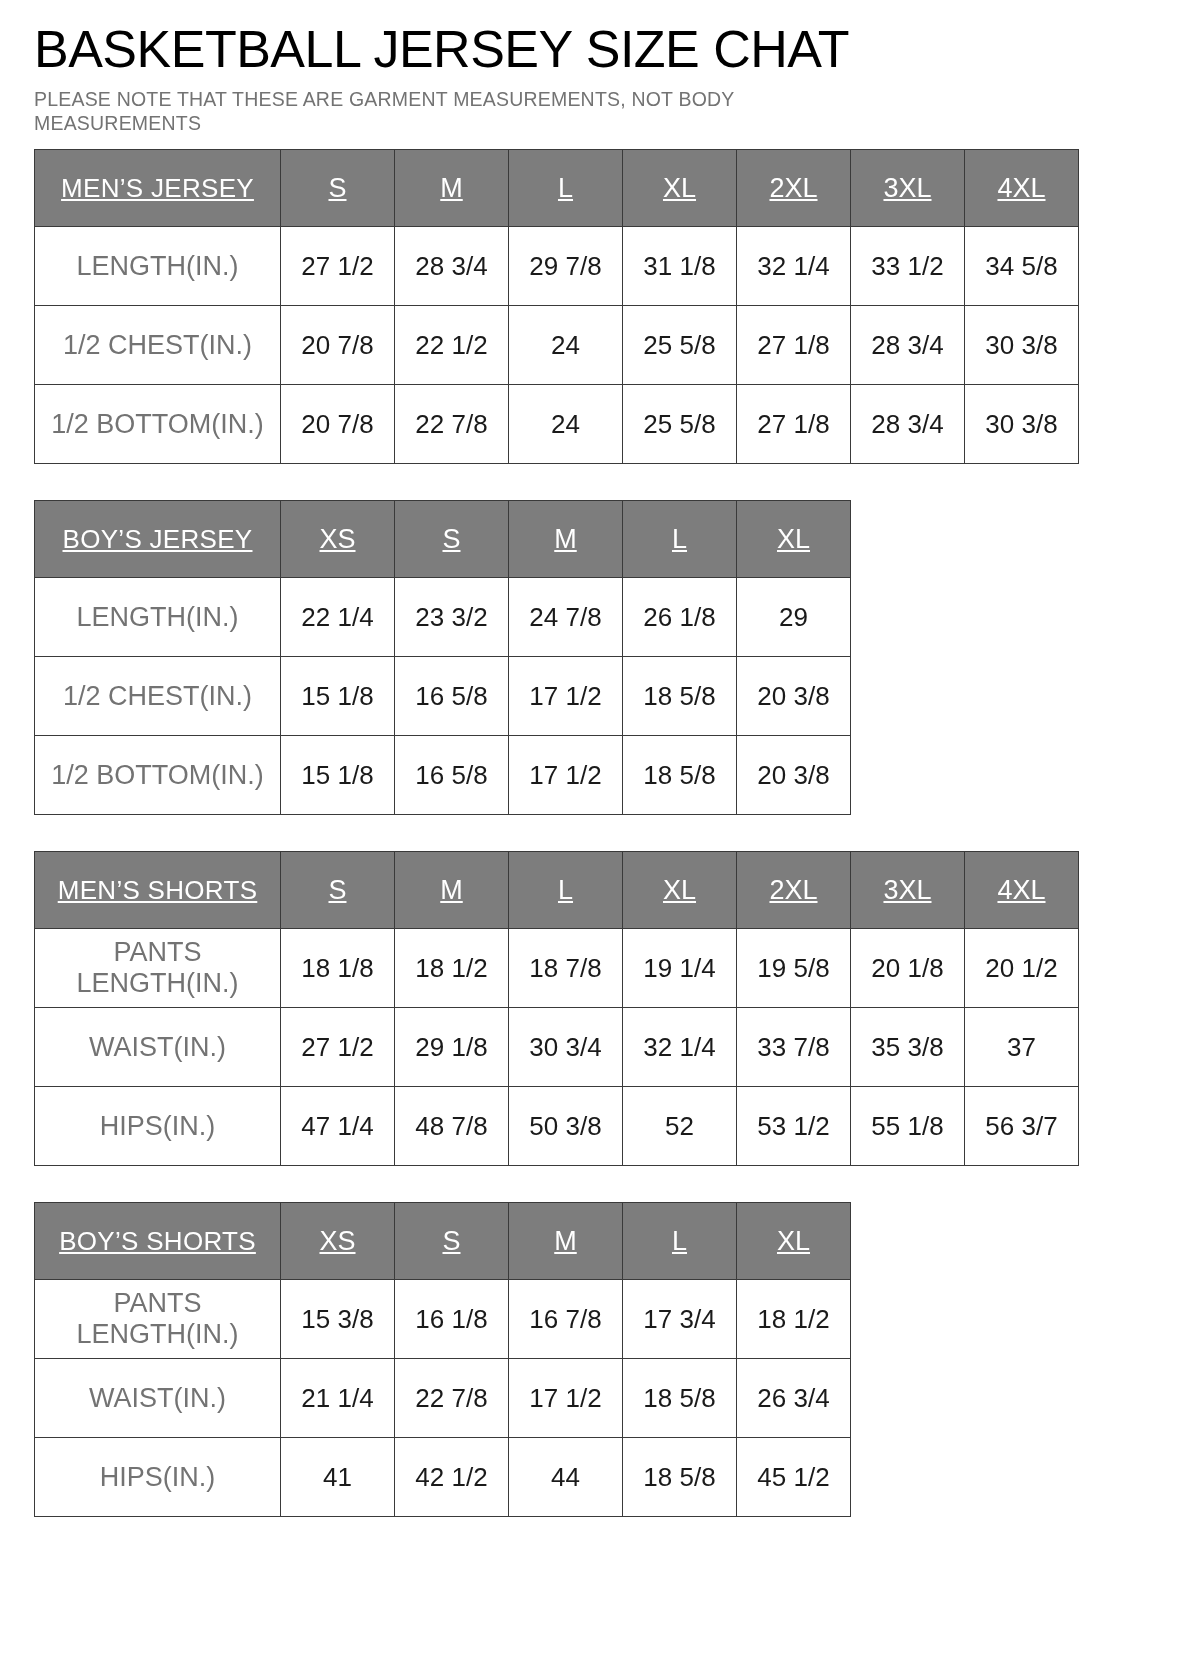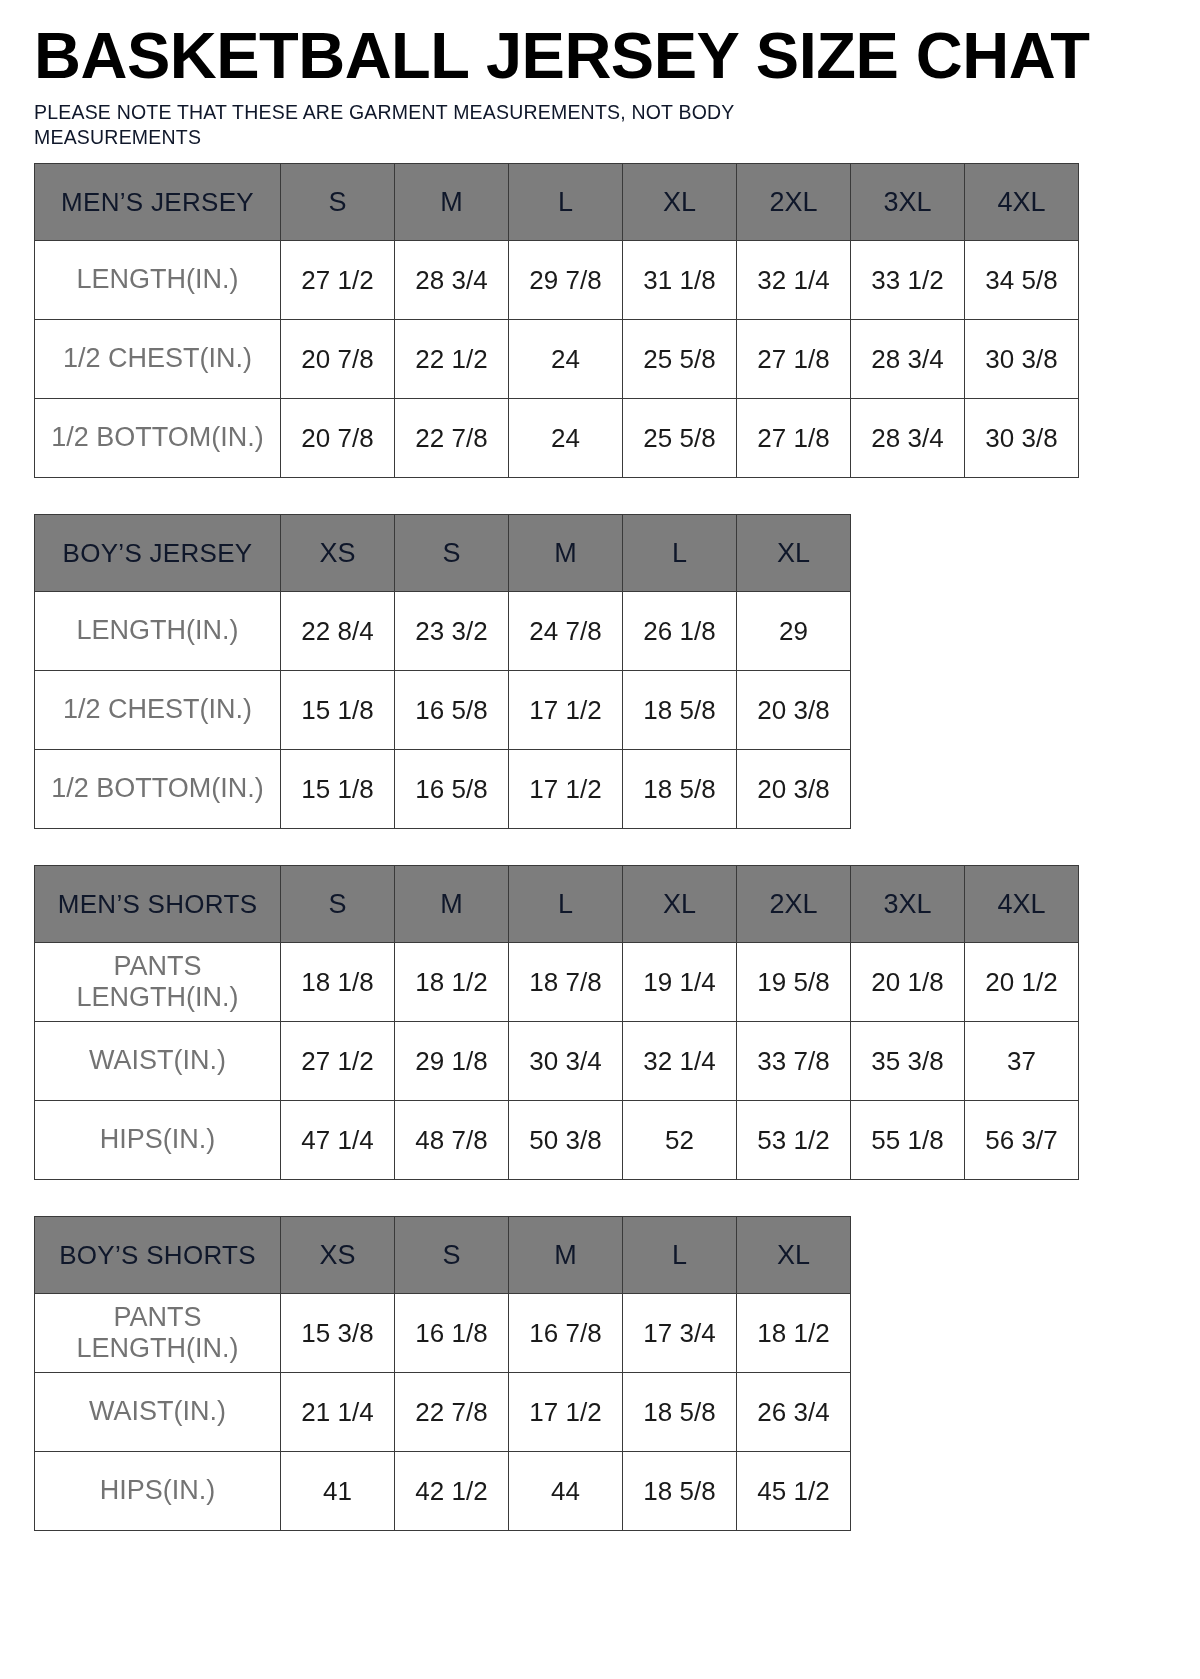--- a/index.html
+++ b/index.html
@@ -14,52 +14,53 @@
     color: #000000;
     position: relative;
     overflow: hidden;
   }
   .page {
     padding: 18px 34px 0 34px;
     box-sizing: border-box;
     width: 1200px;
   }
   .title {
-    font-size: 65px;
-    font-weight: bold;
+    font-size: 52px;
+    font-weight: normal;
     letter-spacing: -0.5px;
     line-height: 1.05;
     margin: 4px 0 10px 0;
     white-space: nowrap;
   }
   .note {
-    color: #0f172a;
+    color: #737373;
     font-size: 19.5px;
     line-height: 1.25;
     max-width: 800px;
     margin-bottom: 14px;
     letter-spacing: 0.2px;
   }
   table.size-table {
     border-collapse: collapse;
     table-layout: fixed;
     margin-bottom: 36px;
   }
   table.size-table td, table.size-table th {
     border: 1px solid #3a3a3a;
     text-align: center;
     vertical-align: middle;
     font-weight: normal;
     padding: 0;
   }
   thead th {
     background: #7d7d7d;
-    color: #0f172a;
+    color: #ffffff;
     height: 76px;
     font-size: 27px;
+    text-decoration: underline;
   }
   thead th.rowhead {
     font-size: 26px;
     letter-spacing: 0.3px;
   }
   tbody td {
     height: 78px;
     font-size: 26px;
     color: #1a1a1a;
   }
@@ -167,21 +168,21 @@
         <th>XS</th>
         <th>S</th>
         <th>M</th>
         <th>L</th>
         <th>XL</th>
       </tr>
     </thead>
     <tbody>
       <tr>
         <td class="rowlabel">LENGTH(IN.)</td>
-        <td>22  8/4</td>
+        <td>22  1/4</td>
         <td>23  3/2</td>
         <td>24  7/8</td>
         <td>26  1/8</td>
         <td>29</td>
       </tr>
       <tr>
         <td class="rowlabel">1/2  CHEST(IN.)</td>
         <td>15  1/8</td>
         <td>16  5/8</td>
         <td>17  1/2</td>

